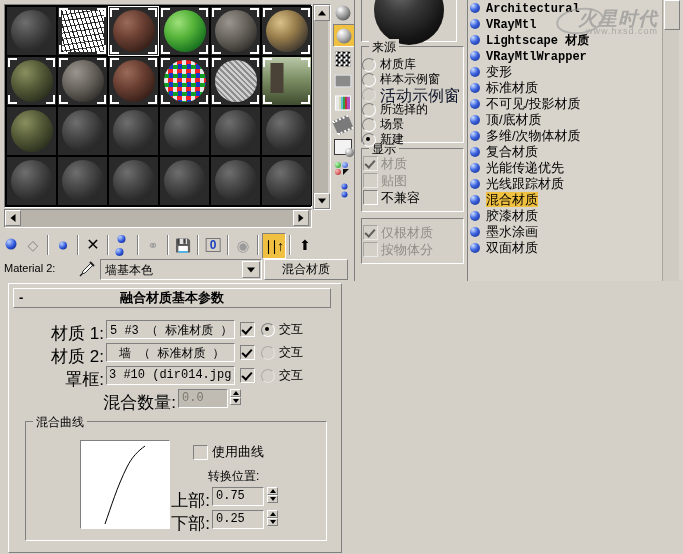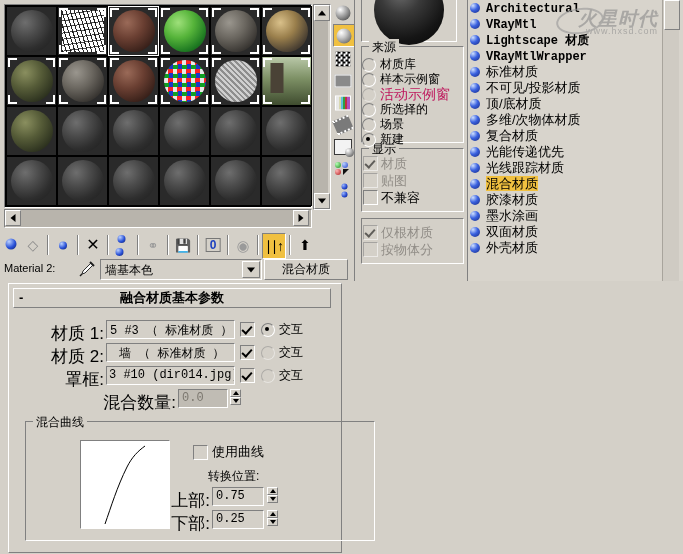--- a/index.html
+++ b/index.html
@@ -485,21 +485,21 @@
       <div class="spin" style="left:52px;top:0;">
         <div class="su">
             <i class="arrow arr-up" style="border-left-width:3px;border-right-width:3px;border-bottom-width:4px;"></i>
           </div>
         <div class="sd">
             <i class="arrow arr-dn" style="border-left-width:3px;border-right-width:3px;border-top-width:4px;"></i>
           </div>
       </div>
     </div>
 
-    <div class="subgrp" style="left:16px;top:137px;width:300px;height:118px;padding-left:48px;">
+    <div class="subgrp" style="left:16px;top:137px;width:300px;height:118px;">
       <div class="subgrp-title" style="left:7px;top:-8px;">混合曲线</div>
     </div>
     <div class="curvebox" style="left:71px;top:156px;width:88px;height:87px;">
       <svg width="86" height="85" viewBox="0 0 86 85">
         <path d="M24 83 C 30 66, 36 46, 46 26 C 51 16, 57 10, 64 5" fill="none" stroke="#000000" stroke-width="1"></path>
       </svg>
     </div>
     <div class="cbx" style="left:184px;top:161px;"></div>
     <div class="rlabel" style="left:203px;top:159px;font-size:13px;">使用曲线</div>
     <div class="rlabel" style="left:199px;top:184px;font-size:12px;">转换位置:</div>
@@ -555,50 +555,50 @@
   </div>
 
   <div class="vline" style="left:467px;top:0;width:1px;height:281px;"></div>
 
   <div class="listpanel">
     <div class="listscroll" id="mtlist">
         <div class="litem mono"><span class="dot"></span><span class="t">Architectural</span></div>
         <div class="litem mono"><span class="dot"></span><span class="t">VRayMtl</span></div>
         <div class="litem mono"><span class="dot"></span><span class="t">Lightscape 材质</span></div>
         <div class="litem mono"><span class="dot"></span><span class="t">VRayMtlWrapper</span></div>
+        <div class="litem"><span class="dot"></span><span class="t">变形</span></div>
         <div class="litem"><span class="dot"></span><span class="t">标准材质</span></div>
         <div class="litem"><span class="dot"></span><span class="t">不可见/投影材质</span></div>
         <div class="litem"><span class="dot"></span><span class="t">顶/底材质</span></div>
         <div class="litem"><span class="dot"></span><span class="t">多维/次物体材质</span></div>
         <div class="litem"><span class="dot"></span><span class="t">复合材质</span></div>
         <div class="litem"><span class="dot"></span><span class="t">光能传递优先</span></div>
         <div class="litem"><span class="dot"></span><span class="t">光线跟踪材质</span></div>
         <div class="litem hl"><span class="dot"></span><span class="t">混合材质</span></div>
         <div class="litem"><span class="dot"></span><span class="t">胶漆材质</span></div>
         <div class="litem"><span class="dot"></span><span class="t">墨水涂画</span></div>
         <div class="litem"><span class="dot"></span><span class="t">双面材质</span></div>
-        <div class="litem"><span class="dot"></span><span class="t">外壳材质</span></div>
       </div>
     <div class="listsb">
       <div class="thumb"></div>
     </div>
   </div>
 
   <div class="wm">
     <div class="ov"></div>
     <div class="w1">火星时代</div>
     <div class="w2">www.hxsd.com</div>
   </div>
 
 <div class="rdo" style="left: 362px; top: 58px; position: absolute;"></div>
     <div style="position: absolute; left: 380px; top: 56px; font-size: 12px;">材质库</div>
     <div class="rdo" style="left: 362px; top: 73px; position: absolute;"></div>
     <div style="position: absolute; left: 380px; top: 71px; font-size: 12px;">样本示例窗</div>
     <div class="rdo dis" style="left: 362px; top: 88px; position: absolute;"></div>
-    <div style="position: absolute; left: 380px; top: 86px; font-size: 14px; color: #be185d;">活动示例窗</div>
+    <div style="position: absolute; left: 380px; top: 86px; font-size: 16px; color: #0f172a;">活动示例窗</div>
     <div class="rdo" style="left: 362px; top: 103px; position: absolute;"></div>
     <div style="position: absolute; left: 380px; top: 101px; font-size: 12px;">所选择的</div>
     <div class="rdo" style="left: 362px; top: 118px; position: absolute;"></div>
     <div style="position: absolute; left: 380px; top: 116px; font-size: 12px;">场景</div>
     <div class="rdo on" style="left: 362px; top: 133px; position: absolute;"></div>
     <div style="position: absolute; left: 380px; top: 131px; font-size: 12px;">新建</div>
     <div class="cbx ck" style="left: 363px; top: 156px; position: absolute; opacity: 0.55;"></div>
     <div style="position: absolute; left: 381px; top: 155px; font-size: 13px; color: rgb(145, 141, 135);">材质</div>
     <div class="cbx" style="left: 363px; top: 173px; position: absolute; opacity: 0.55;"></div>
     <div style="position: absolute; left: 381px; top: 172px; font-size: 13px; color: rgb(145, 141, 135);">贴图</div>

